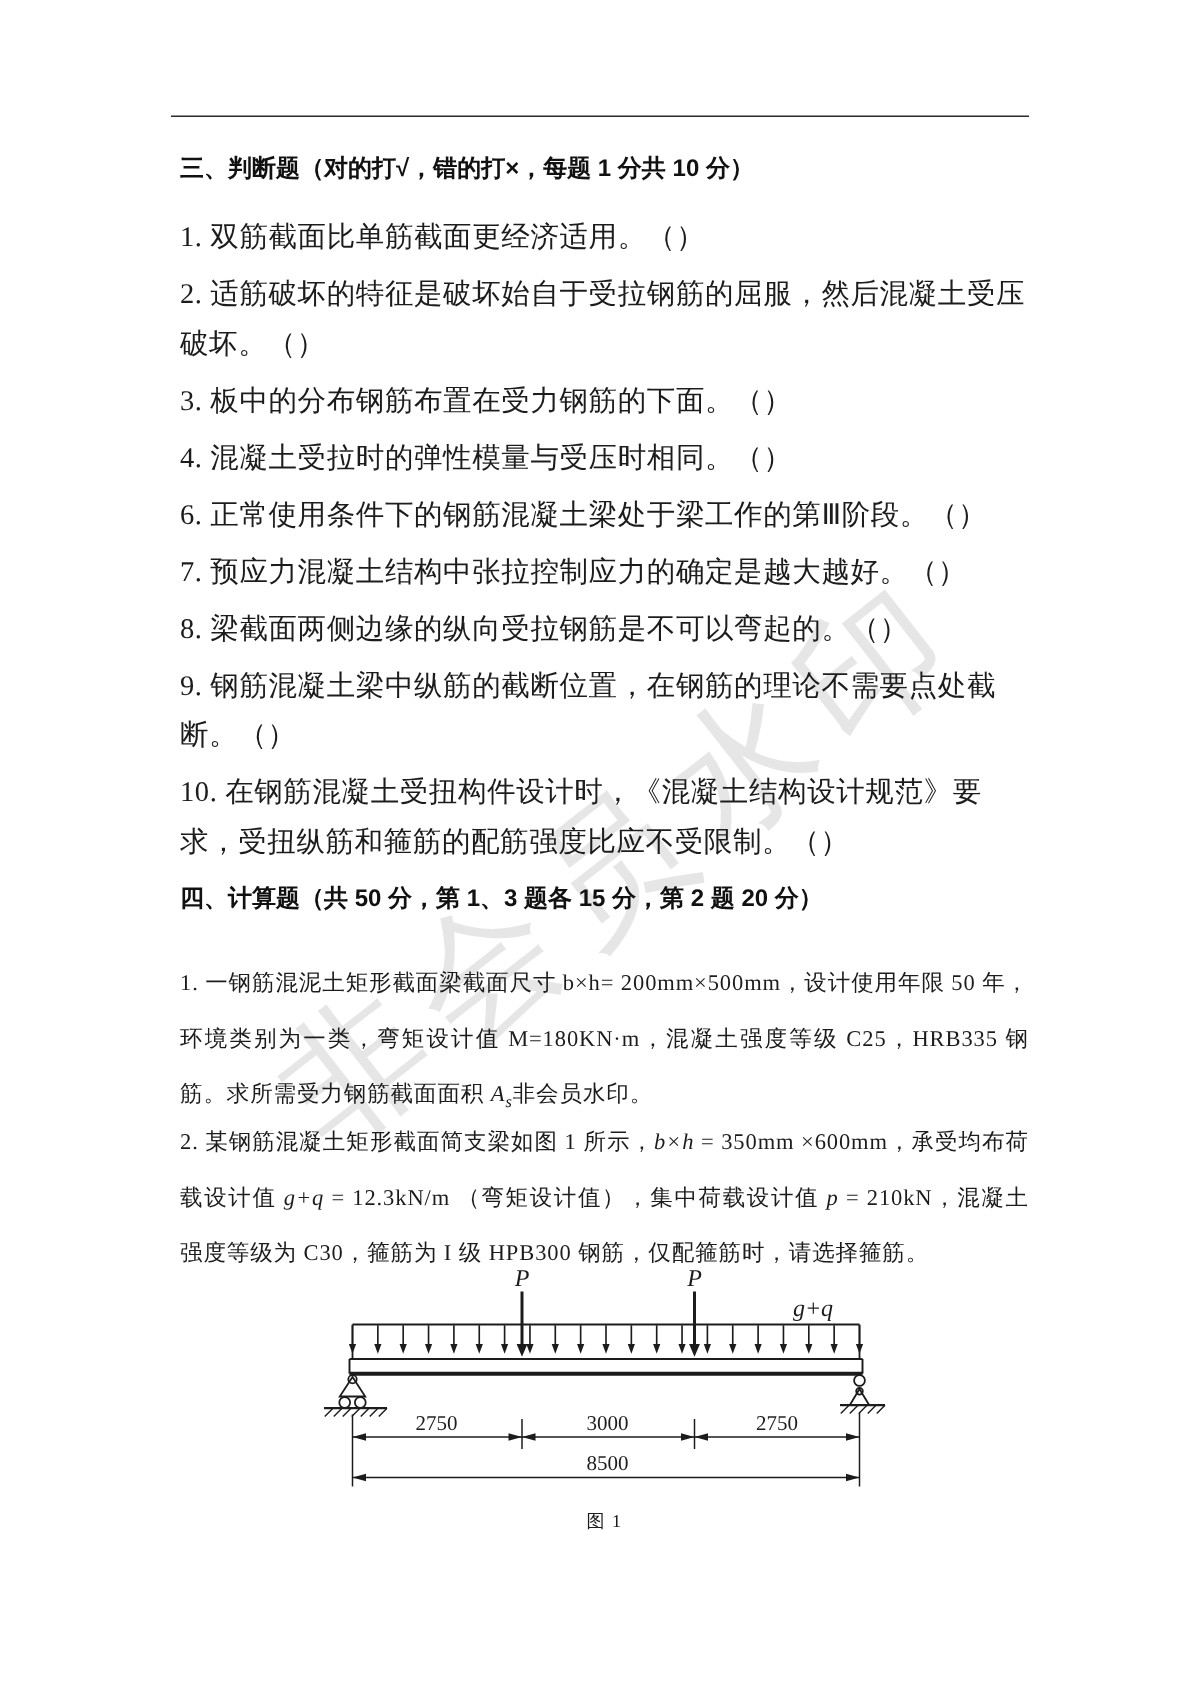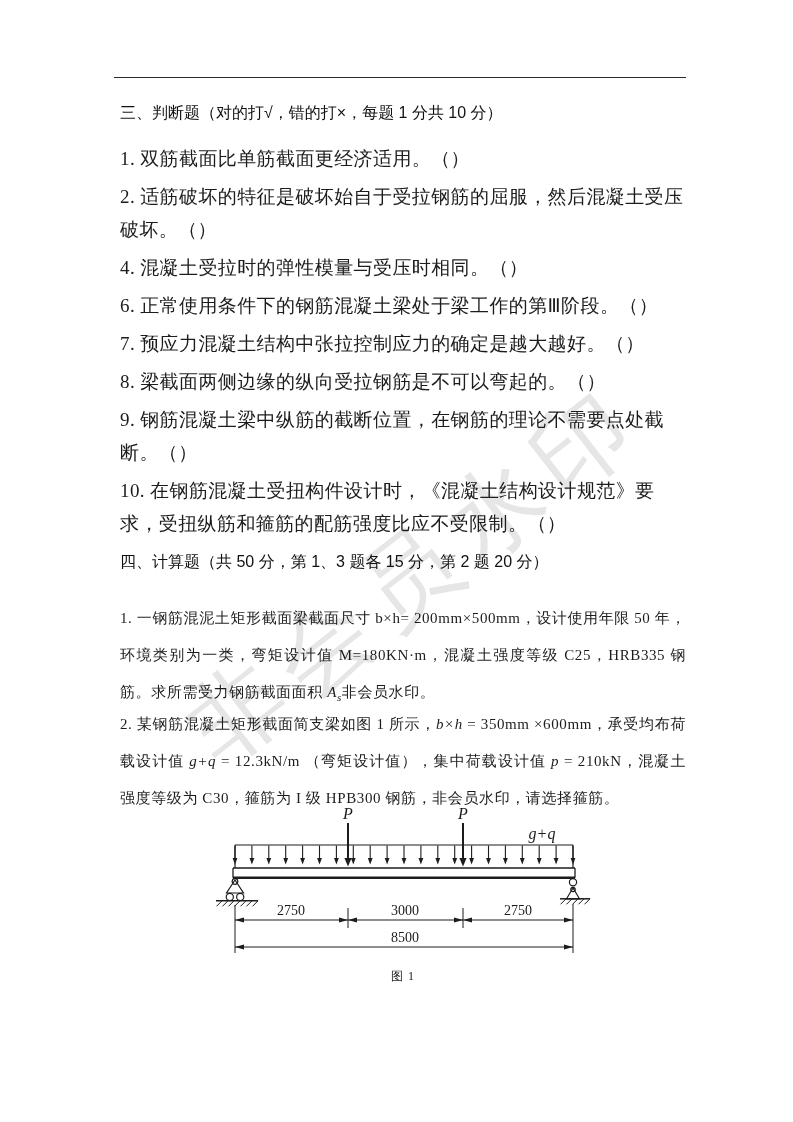--- a/index.html
+++ b/index.html
@@ -31,21 +31,21 @@
     border-top:1.6px solid #2b2b2b;
     z-index:1;
   }
   .content {
     position:absolute;
     left:120px; top:96px; width:566px;
     z-index:1;
   }
   .section-header {
     font-family:"Liberation Sans","DejaVu Sans",sans-serif;
-    font-weight:normal;
+    font-weight:bold;
     font-size:16px;
     line-height:33px;
     color:#111;
   }
   .h3 { margin-bottom:13px; }
   .h4 { margin-bottom:22px; }
   .tf-item {
     font-size:19px;
     line-height:33px;
     margin-bottom:5px;
@@ -84,32 +84,33 @@
   <div class="watermark">非会员水印</div>
 
   <div class="top-rule"></div>
 
   <div class="content">
 
     <h3 class="section-header h3">三、判断题（对的打√，错的打×，每题 1 分共 10 分）</h3>
 
     <p class="tf-item">1. 双筋截面比单筋截面更经济适用。（）</p>
     <p class="tf-item">2. 适筋破坏的特征是破坏始自于受拉钢筋的屈服，然后混凝土受压破坏。（）</p>
+    <p class="tf-item">3. 板中的分布钢筋布置在受力钢筋的下面。（）</p>
     <p class="tf-item">4. 混凝土受拉时的弹性模量与受压时相同。（）</p>
     <p class="tf-item">6. 正常使用条件下的钢筋混凝土梁处于梁工作的第Ⅲ阶段。（）</p>
     <p class="tf-item">7. 预应力混凝土结构中张拉控制应力的确定是越大越好。（）</p>
     <p class="tf-item">8. 梁截面两侧边缘的纵向受拉钢筋是不可以弯起的。（）</p>
     <p class="tf-item">9. 钢筋混凝土梁中纵筋的截断位置，在钢筋的理论不需要点处截断。（）</p>
     <p class="tf-item">10. 在钢筋混凝土受扭构件设计时，《混凝土结构设计规范》要求，受扭纵筋和箍筋的配筋强度比应不受限制。（）</p>
 
     <h4 class="section-header h4">四、计算题（共 50 分，第 1、3 题各 15 分，第 2 题 20 分）</h4>
 
     <p class="calc-p"><span>1. 一钢筋混泥土矩形截面梁截面尺寸 b×h= 200mm×500mm，设计使用年限 50 年，环境类别为一类，弯矩设计值 M=180KN·m，混凝土强度等级 C25，HRB335 钢筋。求所需受力钢筋截面面积 </span><span class="it">A</span><sub>s</sub><span>非会员水印。</span></p>
 
-    <p class="calc-p"><span>2. 某钢筋混凝土矩形截面简支梁如图 1 所示，</span><span class="it">b×h</span><span> = 350mm ×600mm，承受均布荷载设计值 </span><span class="it">g+q</span><span> = 12.3kN/m （弯矩设计值），集中荷载设计值 </span><span class="it">p</span><span> = 210kN，混凝土强度等级为 C30，箍筋为 I 级 HPB300 钢筋，非会员水印，请选择箍筋。</span></p>
+    <p class="calc-p"><span>2. 某钢筋混凝土矩形截面简支梁如图 1 所示，</span><span class="it">b×h</span><span> = 350mm ×600mm，承受均布荷载设计值 </span><span class="it">g+q</span><span> = 12.3kN/m （弯矩设计值），集中荷载设计值 </span><span class="it">p</span><span> = 210kN，混凝土强度等级为 C30，箍筋为 I 级 HPB300 钢筋，仅配箍筋时，请选择箍筋。</span></p>
 
     <div class="figure-wrap">
       <svg id="beam-svg" class="figure-svg" viewBox="0 0 566 155">
 
         <g>
           <line x1="115" y1="38" x2="453" y2="38" stroke-width="1.2"></line>
           <line x1="115" y1="38" x2="115" y2="61" stroke-width="1.2"></line>
           <line x1="453" y1="38" x2="453" y2="61" stroke-width="1.2"></line>
         </g>
 

